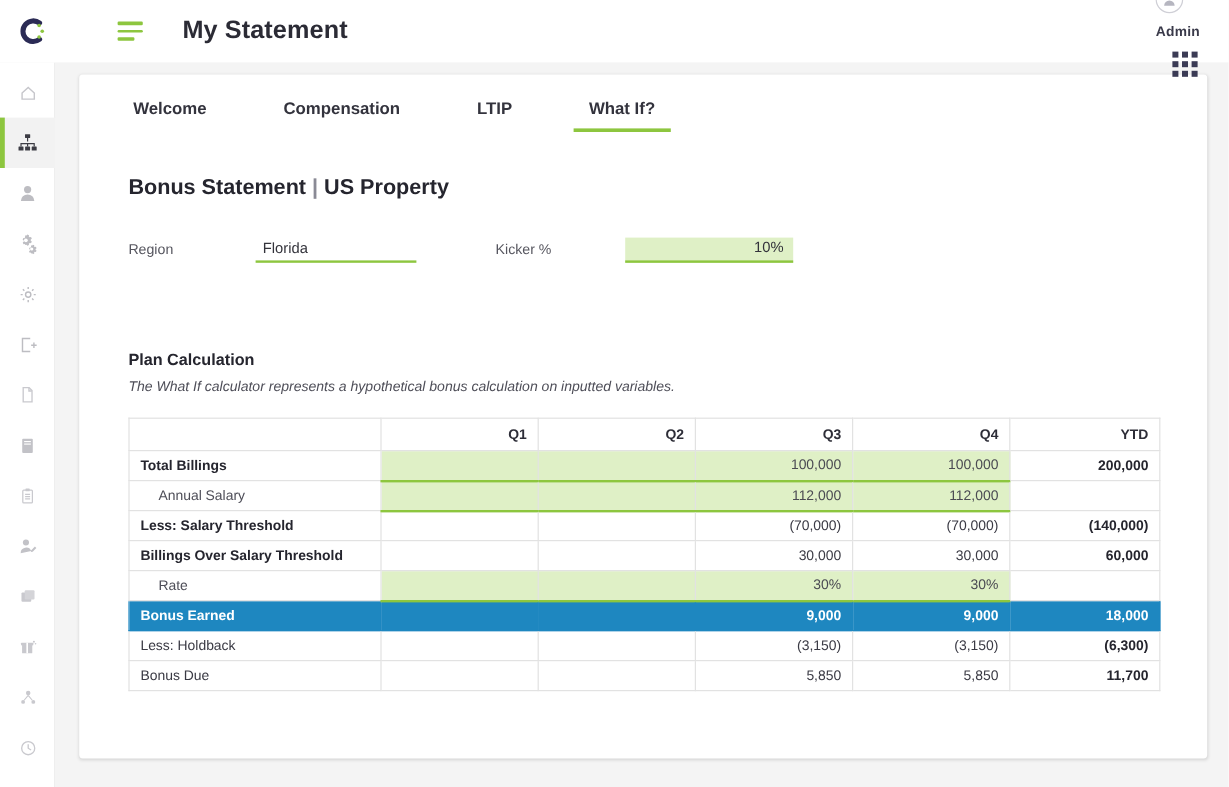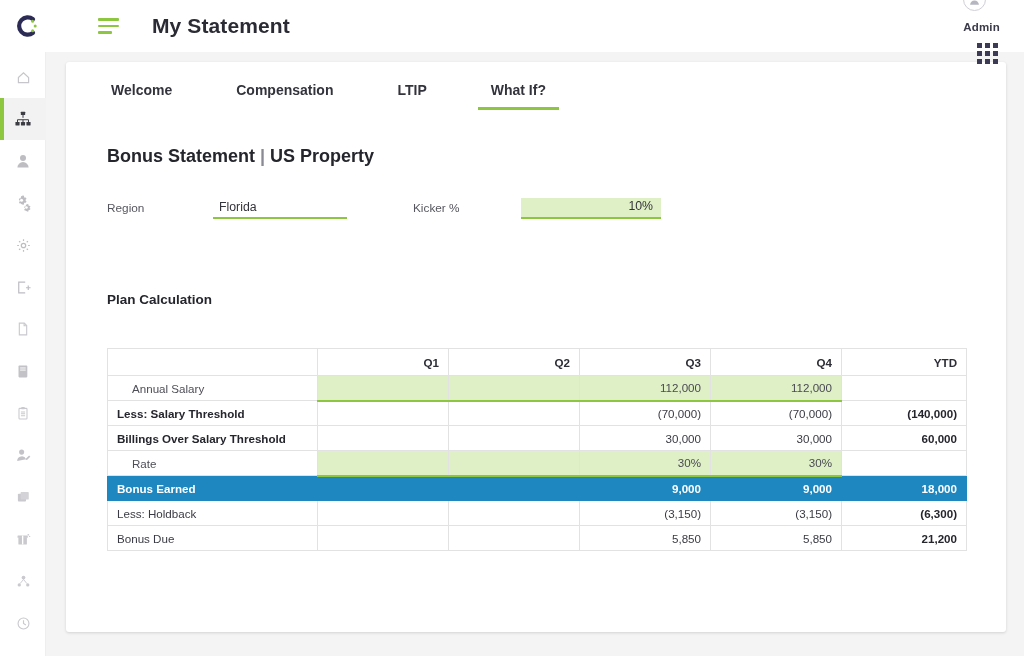--- a/index.html
+++ b/index.html
@@ -429,20 +429,21 @@
           <input class="finput" value="Florida" style="">
         </div>
         <div class="fgroup g3">
           <div class="flabel">Kicker %</div>
           <input class="finput" value="10%" style="">
         </div>
       </div>
     </div>
 
     <div class="plan-title">Plan Calculation</div>
+    <div class="plan-note">The What If calculator represents a hypothetical bonus calculation on inputted variables.</div>
 
     <div class="tbl-wrap">
       <table class="calc">
         <colgroup>
           <col class="c-label">
             <col class="c-q">
             <col class="c-q">
             <col class="c-q">
             <col class="c-q">
             <col class="c-ytd">
@@ -452,20 +453,28 @@
             <th></th>
             <th>Q1</th>
             <th>Q2</th>
             <th>Q3</th>
             <th>Q4</th>
             <th>YTD</th>
           </tr>
         </thead>
         <tbody id="calc-body">
             <tr class="editable">
+              <td class="lbl bold">Total Billings</td>
+              <td class="num edit"></td>
+              <td class="num edit"></td>
+              <td class="num edit">100,000</td>
+              <td class="num edit">100,000</td>
+              <td class="num bold">200,000</td>
+            </tr>
+            <tr class="editable">
               <td class="lbl indent">Annual Salary</td>
               <td class="num edit"></td>
               <td class="num edit"></td>
               <td class="num edit">112,000</td>
               <td class="num edit">112,000</td>
               <td class="num bold"></td>
             </tr>
             <tr>
               <td class="lbl bold">Less: Salary Threshold</td>
               <td class="num"></td>
@@ -505,20 +514,20 @@
               <td class="num">(3,150)</td>
               <td class="num">(3,150)</td>
               <td class="num bold">(6,300)</td>
             </tr>
             <tr>
               <td class="lbl">Bonus Due</td>
               <td class="num"></td>
               <td class="num"></td>
               <td class="num">5,850</td>
               <td class="num">5,850</td>
-              <td class="num bold">21,200</td>
+              <td class="num bold">11,700</td>
             </tr>
           </tbody>
       </table>
     </div>
 
   </div>
 </div>
 
 </body></html>

